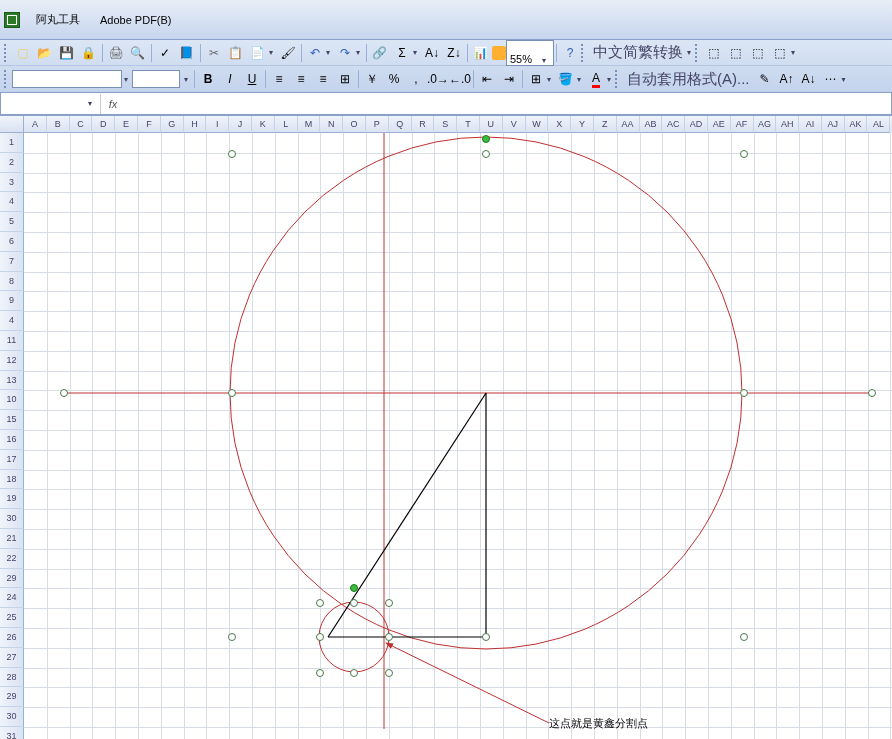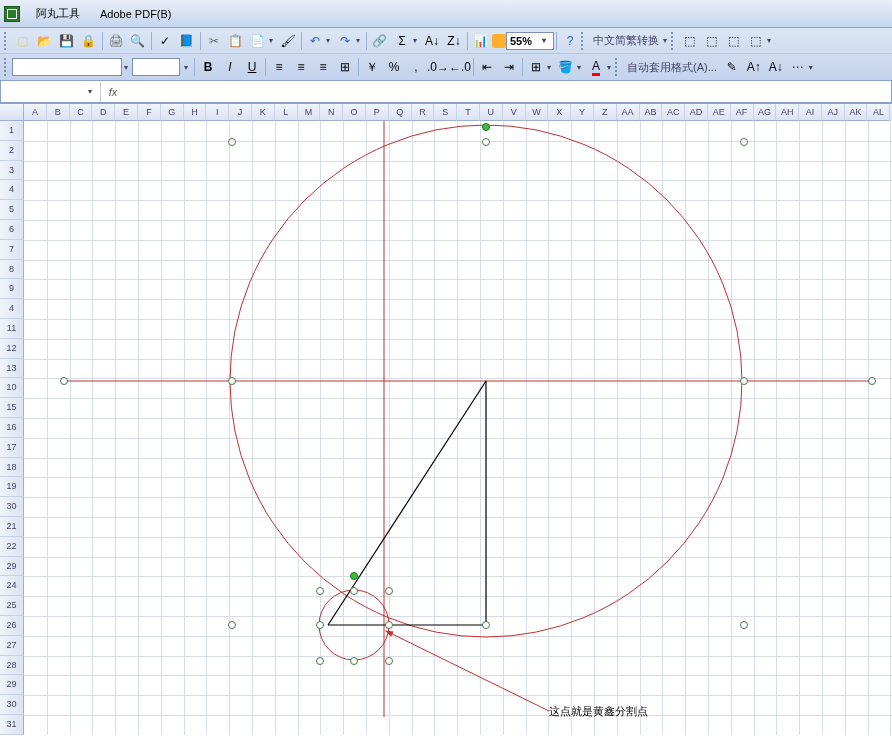--- a/index.html
+++ b/index.html
@@ -1,35 +1,35 @@
 <!DOCTYPE html>
 <html><head>
 <meta charset="utf-8">
 <style>
 * { box-sizing: border-box; margin: 0; padding: 0; }
 body { font-family: "Microsoft YaHei", Arial, sans-serif; font-size: 11px; background: #fff; width: 892px; height: 739px; overflow: hidden; }
 
 
-.menubar { display: flex; align-items: center; height: 28px; background: linear-gradient(#e8eef7, #c6d5ee); border-bottom: 1px solid #8ba0c8; padding-left: 4px; }
+.menubar { display: flex; align-items: center; height: 40px; background: linear-gradient(#e8eef7, #c6d5ee); border-bottom: 1px solid #8ba0c8; padding-left: 4px; }
 .app-icon { width: 16px; height: 16px; background: #2a7a2a; border: 1px solid #1a5a1a; margin-right: 6px; position: relative; }
 .app-icon::after { content: ""; position: absolute; top: 2px; left: 2px; width: 8px; height: 8px; border: 1px solid #fff; }
 .menubar-item { padding: 2px 10px; cursor: default; }
 
 
 .toolbars { background: linear-gradient(#dce6f5, #c3d3ec); border-bottom: 1px solid #8ba0c8; }
 .toolbar-row { display: flex; align-items: center; height: 26px; padding: 0 4px; border-bottom: 1px solid #b5c6e2; }
 .toolbar-row:last-child { border-bottom: none; }
 .tb-handle { width: 5px; height: 18px; border-left: 2px dotted #7a8fb8; margin-right: 3px; }
 .tb-btn { width: 22px; height: 22px; display: flex; align-items: center; justify-content: center; border: 1px solid transparent; border-radius: 2px; cursor: default; font-size: 12px; }
 .tb-sep { width: 1px; height: 18px; background: #9bb0d6; margin: 0 2px; }
 .tb-dd { width: 8px; font-size: 8px; color: #446; }
-.zoom-box { width: 48px; height: 18px; border: 1px solid #7a8fb8; background: #fff; font-size: 11px; padding: 0 3px; display: flex; align-items: center; justify-content: space-between; font-weight: bold; }
+.zoom-box { width: 48px; height: 26px; border: 1px solid #7a8fb8; background: #fff; font-size: 11px; padding: 0 3px; display: flex; align-items: flex-end; justify-content: space-between; }
 .font-box { width: 110px; height: 18px; border: 1px solid #7a8fb8; background: #fff; margin-right: 2px; }
 .size-box { width: 48px; height: 18px; border: 1px solid #7a8fb8; background: #fff; margin-right: 4px; }
-.autofmt { font-size: 11px; color: #446; padding: 0 4px; }
+.autofmt { font-size: 15px; color: #446; padding: 0 4px; }
 
 
 .formula-bar { display: flex; align-items: center; height: 22px; border: 1px solid #8ba0c8; border-top: none; background: #fff; }
 .name-box { width: 100px; height: 20px; border-right: 1px solid #ccc; display: flex; align-items: center; justify-content: space-between; padding: 0 4px; }
 .fx { width: 24px; text-align: center; font-style: italic; color: #555; }
 .formula-input { flex: 1; height: 20px; border: none; outline: none; padding: 0 4px; }
 
 
 .grid-area { position: relative; width: 892px; height: 632px; overflow: hidden; border-top: 1px solid #8ba0c8; }
 .corner { position: absolute; top: 0; left: 0; width: 24px; height: 17px; background: linear-gradient(#f0f4fb, #d9e2f1); border-right: 1px solid #9cb0d4; border-bottom: 1px solid #9cb0d4; }

